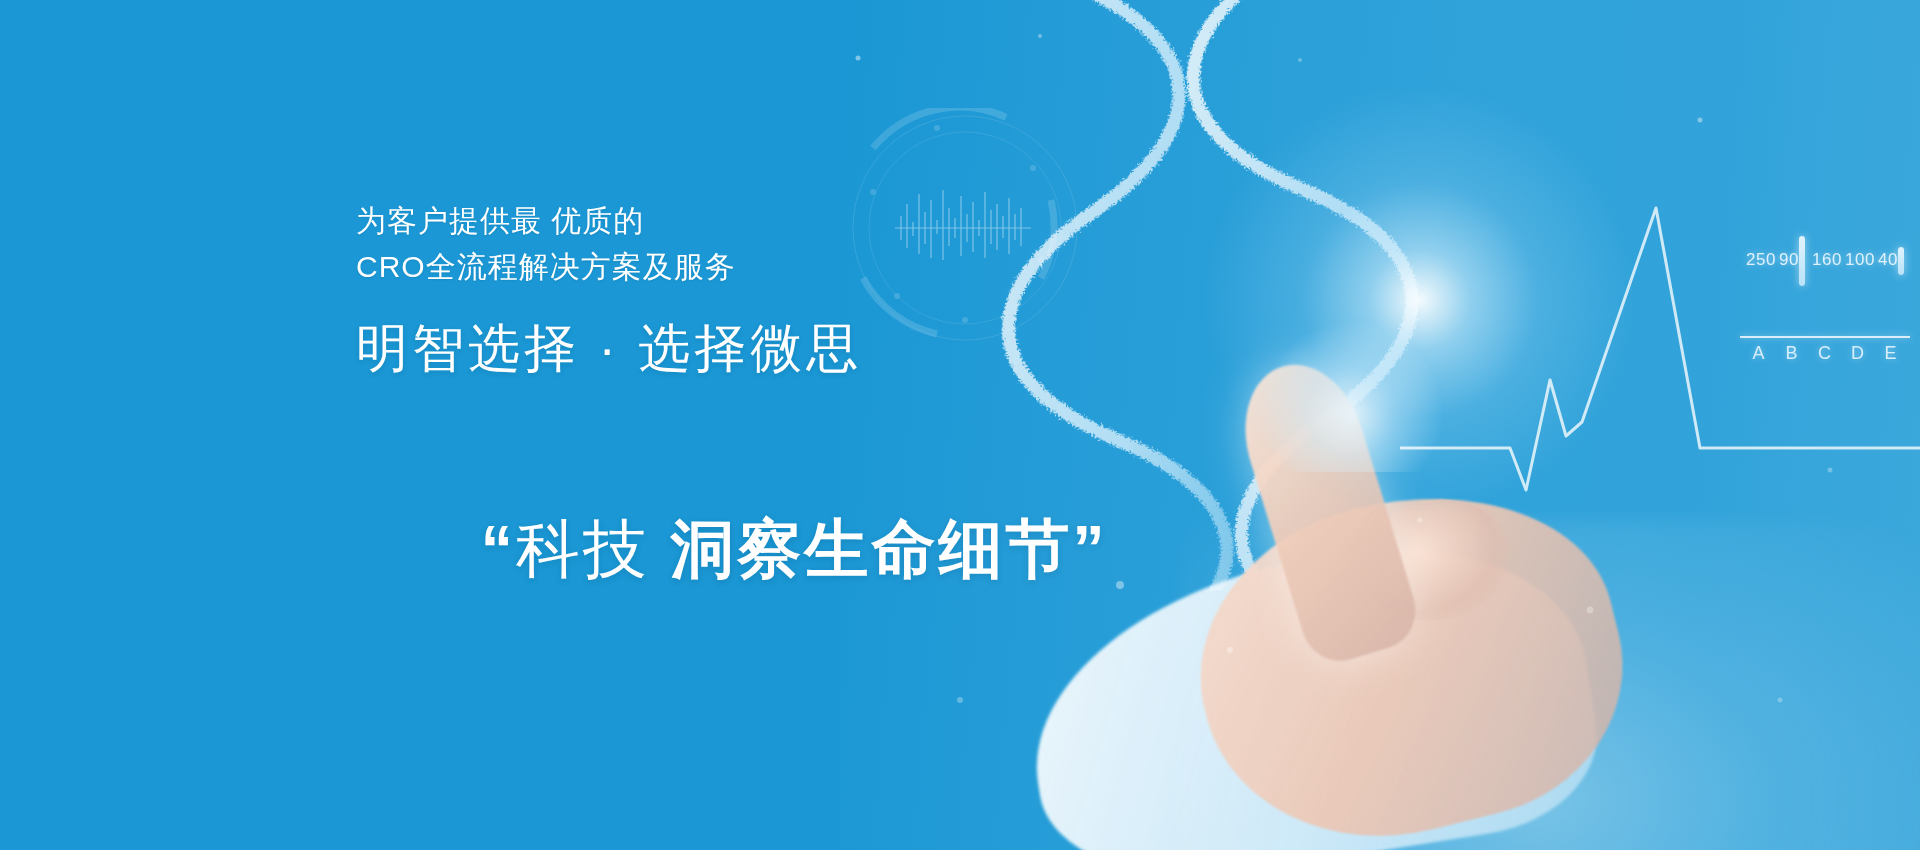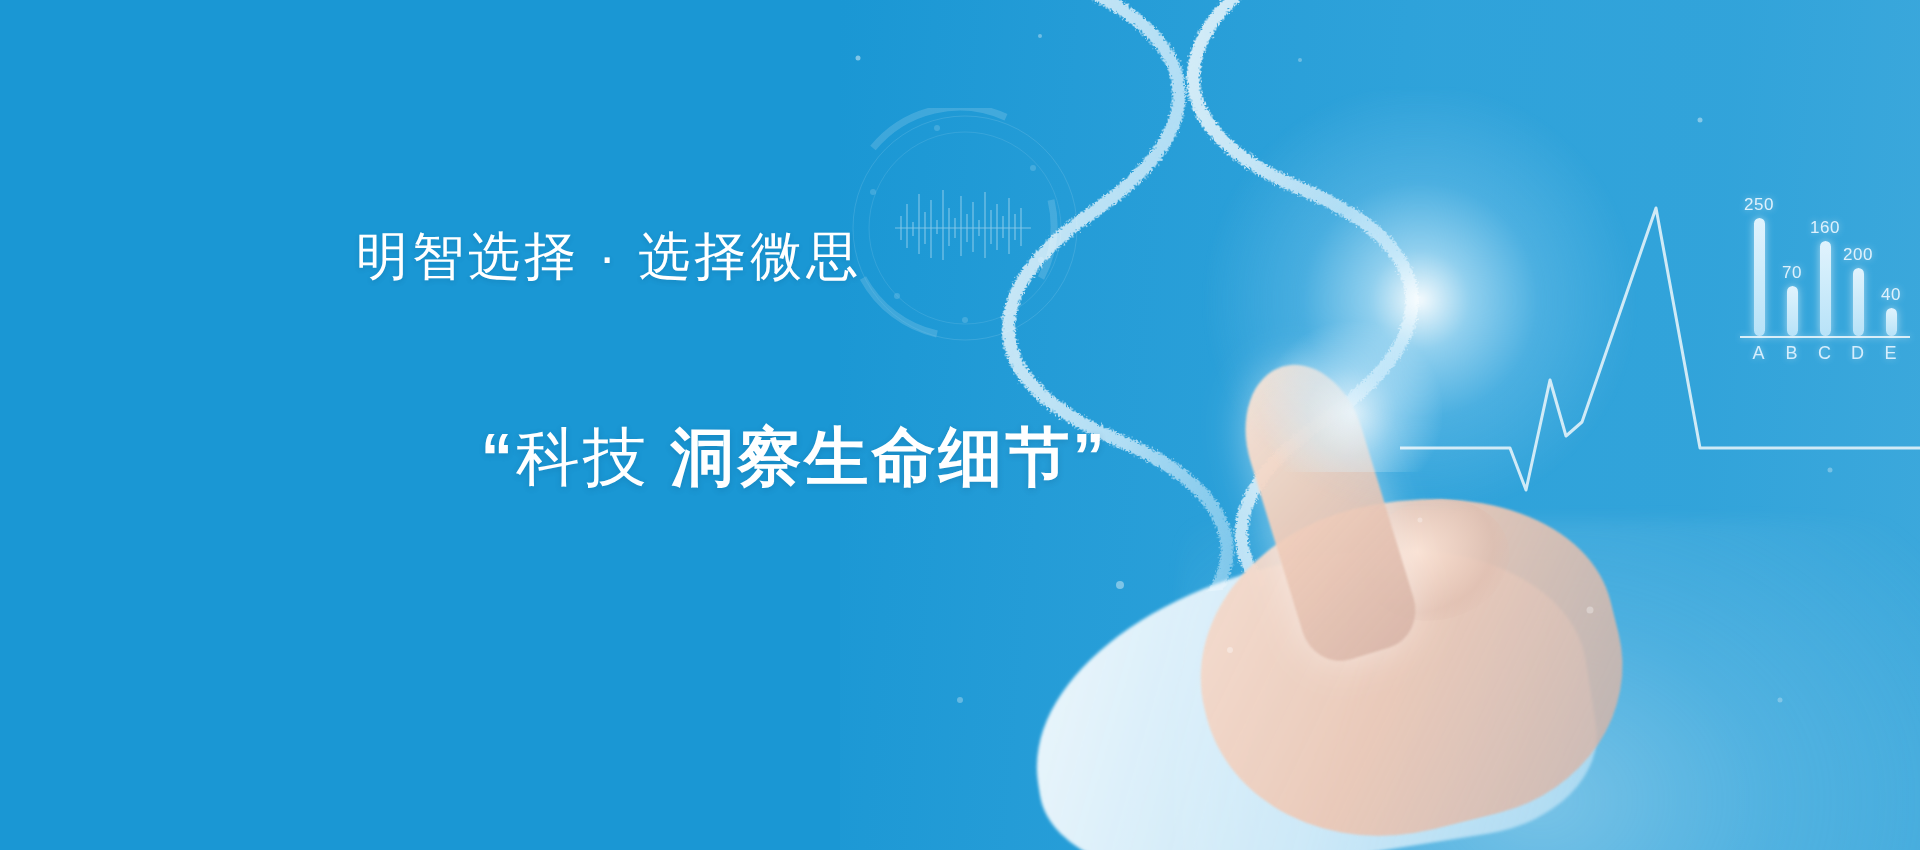--- a/index.html
+++ b/index.html
@@ -93,21 +93,21 @@
   .mini-chart{
     position:absolute; left:1740px; top:186px; width:180px; height:200px;
     opacity:0.95;
   }
   .mc-plot{ position:relative; width:170px; height:150px; }
   .mc-bars{
     position:absolute; left:0; bottom:0; width:170px; height:150px;
     display:flex; align-items:flex-end; justify-content:space-between;
     padding:0 6px;
   }
-  .mc-col{ position:relative; width:26px; display:flex; flex-direction:column; align-items:center; justify-content:flex-end; height:100%; }
+  .mc-col{ position:relative; width:26px; display:flex; flex-direction:row; align-items:center; justify-content:flex-start; height:100%; }
   .mc-val{
     font-size:17px; color:#e8f6ff; margin-bottom:3px; letter-spacing:0.5px;
     text-shadow:0 0 6px rgba(255,255,255,0.55); white-space:nowrap;
   }
   .mc-bar{
     width:11px; border-radius:6px;
     background:linear-gradient(180deg,#eaf8ff,#bfe6fa);
     box-shadow:0 0 8px rgba(255,255,255,0.6);
   }
   .mc-axis{
@@ -302,49 +302,53 @@
   </div>
 
   <div class="mini-chart">
     <div class="mc-plot">
       <div class="mc-bars">
         <div class="mc-col">
           <div class="mc-val">250</div>
           <div class="mc-bar" style="height:118px"></div>
         </div>
         <div class="mc-col">
-          <div class="mc-val">70</div>
+          <div class="mc-val">90</div>
           <div class="mc-bar" style="height:50px"></div>
         </div>
         <div class="mc-col">
           <div class="mc-val">160</div>
           <div class="mc-bar" style="height:95px"></div>
         </div>
         <div class="mc-col">
-          <div class="mc-val">200</div>
+          <div class="mc-val">100</div>
           <div class="mc-bar" style="height:68px"></div>
         </div>
         <div class="mc-col">
           <div class="mc-val">40</div>
           <div class="mc-bar" style="height:28px"></div>
         </div>
       </div>
     </div>
     <div class="mc-axis"></div>
     <div class="mc-labels">
       <span>A</span>
       <span>B</span>
       <span>C</span>
       <span>D</span>
       <span>E</span>
     </div>
   </div>
 
   <div class="content">
 
+    <div class="sub">
+      <span class="sub-line">为客户提供最 优质的</span>
+      <span class="sub-line">CRO全流程解决方案及服务</span>
+    </div>
 
     <div class="headline">明智选择 · 选择微思</div>
 
 
     <div class="quote">
       <span class="q-mark">“</span><span class="q-strong">科技</span><span class="q-light"> </span><span class="q-light">洞察生命细节</span><span class="q-mark">”</span>
     </div>
 
   </div>
 </div>

